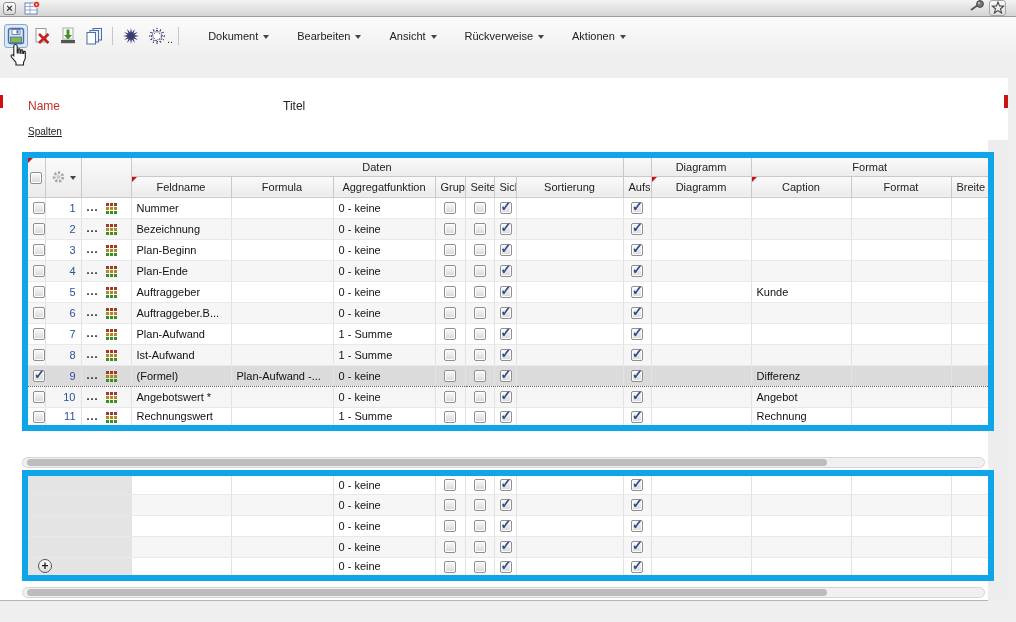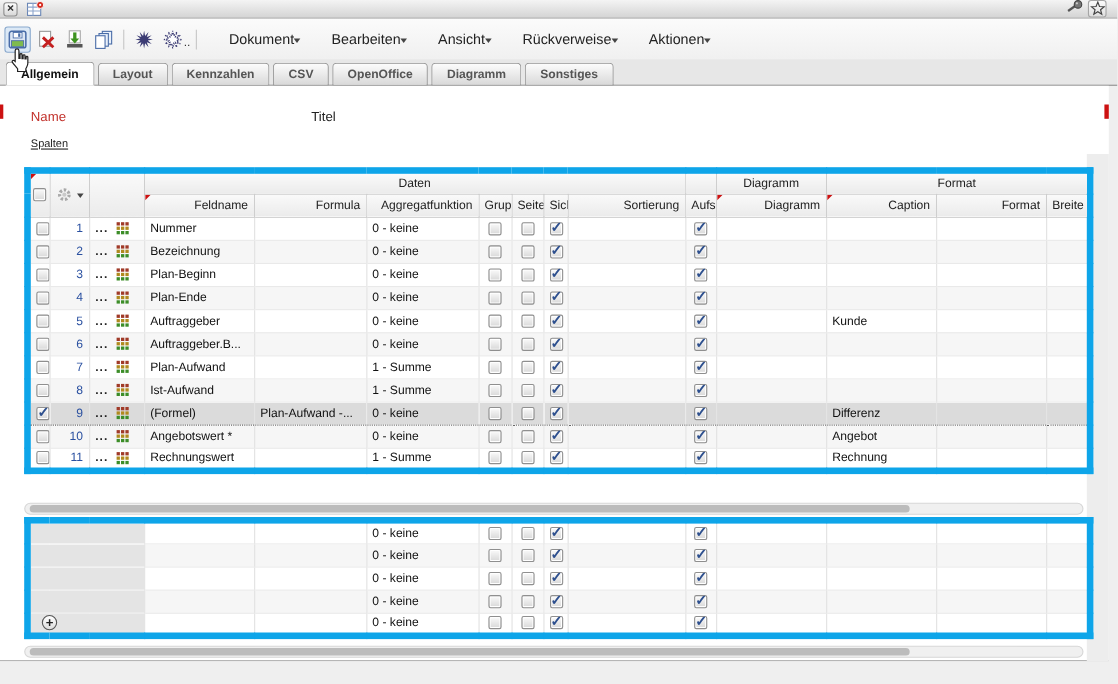--- a/index.html
+++ b/index.html
@@ -20,21 +20,21 @@
     background:linear-gradient(#fbfbfb,#dedede); display:flex; align-items:center; justify-content:center; }
 
   
   .toolbar { position:absolute; left:0; top:17px; width:1016px; height:37px;
     background:linear-gradient(#fbfbfb,#f0f0f0); display:flex; align-items:center; padding-left:3px; }
   .tbtn { width:24px; height:24px; display:flex; align-items:center; justify-content:center; margin:0 1px; }
   .tbtn.hovered { border:1px solid #8aa9cd; background:#dce9f6; border-radius:3px; }
   .vsep { width:1px; height:18px; background:#c6c6c6; margin:0 5px; }
   .burst-dots { font-size:11px; color:#333; margin-left:-3px; margin-top:6px; }
   .menus { display:flex; align-items:center; margin-left:10px; }
-  .menu { display:flex; align-items:center; gap:0; margin:0 14px; font-size:13px; color:#222; }
+  .menu { display:flex; align-items:center; gap:5px; margin:0 14px; font-size:11px; color:#222; }
   .caret { width:0; height:0; border-left:3.5px solid transparent; border-right:3.5px solid transparent;
     border-top:4px solid #444; margin-top:2px; }
 
   
   .tabstrip { position:absolute; left:0; top:54px; width:1016px; height:24px; background:#e7e7e7;
     border-bottom:1px solid #8f8f8f; display:flex; align-items:flex-end; padding-left:5px; }
   .tab { margin-right:3px; margin-bottom:-1px; padding:4px 13px 3px 13px; border:1px solid #9a9a9a;
     border-bottom:1px solid #8f8f8f; border-radius:4px 4px 0 0; background:linear-gradient(#fcfcfc,#d9d9d9);
     font-size:11px; font-weight:bold; color:#555; white-space:nowrap; }
   .tab.active { background:#fff; color:#111; border-bottom:1px solid #fff; padding-top:5px; z-index:2; }
@@ -51,21 +51,21 @@
   .txt.titel { left:306px; width:344px; background:#fff; border:1px solid #a8a8a8; }
   .spalten-label { position:absolute; left:28px; top:48px; font-size:10px; color:#222;text-decoration:underline; }
   .right-gray { position:absolute; left:988px; top:62px; width:20px; height:461px; background:#ededed; }
 
   
   .grid-wrap { position:absolute; left:22px; top:74px; }
   .grid2-wrap { position:absolute; left:22px; top:392px; }
   table.grid { border-collapse:collapse; table-layout:fixed; width:966px; font-size:11px; color:#111;
     border:6px solid #0ea5e9; background:#fff; }
   table.grid th { background:linear-gradient(#fafafa,#ebebeb); border-right:1px solid #c9c9c9;
-    border-bottom:1px solid #c9c9c9; font-weight:normal; font-size:11px; color:#222; text-align:right;
+    border-bottom:1px solid #c9c9c9; font-weight:normal; font-size:11px; color:#222; text-align:center;
     padding:0 5px; height:21px; overflow:hidden; white-space:nowrap; position:relative; }
   table.grid th.grp { text-align:center; }
   table.grid th.rc::before { content:""; position:absolute; top:0; left:0; width:0; height:0;
     border-top:5px solid #c11; border-right:5px solid transparent; }
   table.grid td { border-right:1px solid #e2e2e2; border-bottom:1px solid #e9e9e9; height:21px;
     padding:0 5px; overflow:hidden; white-space:nowrap; background:#fff; }
   table.grid tbody tr:nth-child(even) td { background:#f6f6f6; }
   table.grid tbody tr.selected td { background:#dbdbdb; border-top:1px dotted #666; border-bottom:1px dotted #666; }
   td.cb-cell { text-align:center; padding:0; }
   td.num-cell { text-align:right; padding-right:9px; color:#2a50a0; }
@@ -187,29 +187,20 @@
           <span>Rückverweise</span>
           <span class="caret"></span>
         </span>
         <span class="menu">
           <span>Aktionen</span>
           <span class="caret"></span>
         </span>
       </div>
   </div>
 
-  <div class="tabstrip">
-      <span class="tab active">Allgemein</span>
-      <span class="tab">Layout</span>
-      <span class="tab">Kennzahlen</span>
-      <span class="tab">CSV</span>
-      <span class="tab">OpenOffice</span>
-      <span class="tab">Diagramm</span>
-      <span class="tab">Sonstiges</span>
-    </div>
 
   <div class="content">
     <div class="red-marker" style="left:0;top:17px;width:3px;height:13px;"></div>
     <div class="red-marker" style="left:1004px;top:17px;width:4px;height:13px;"></div>
 
     <span class="form-label req" style="left:28px;">Name</span>
     <span class="form-label" style="left:283px;">Titel</span>
 
     <span class="spalten-label">Spalten</span>
 

